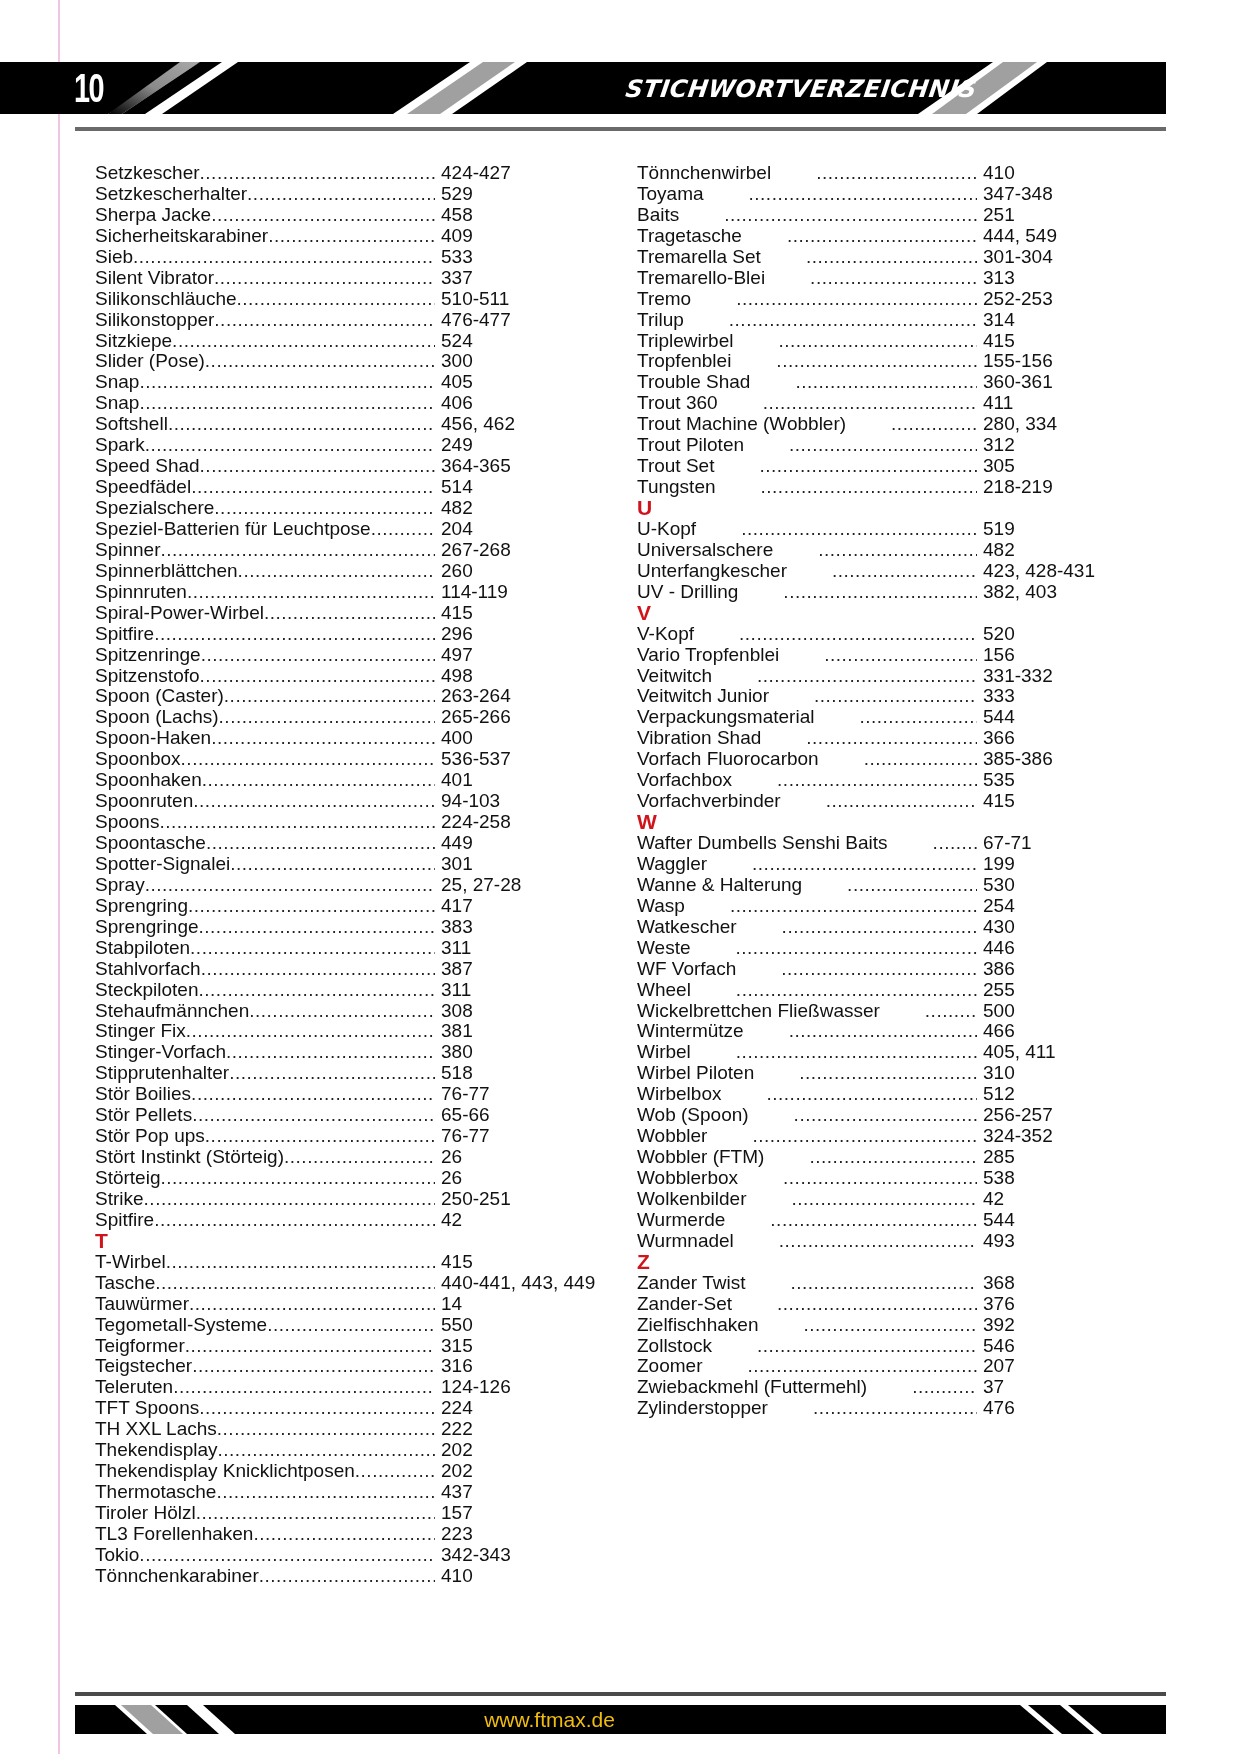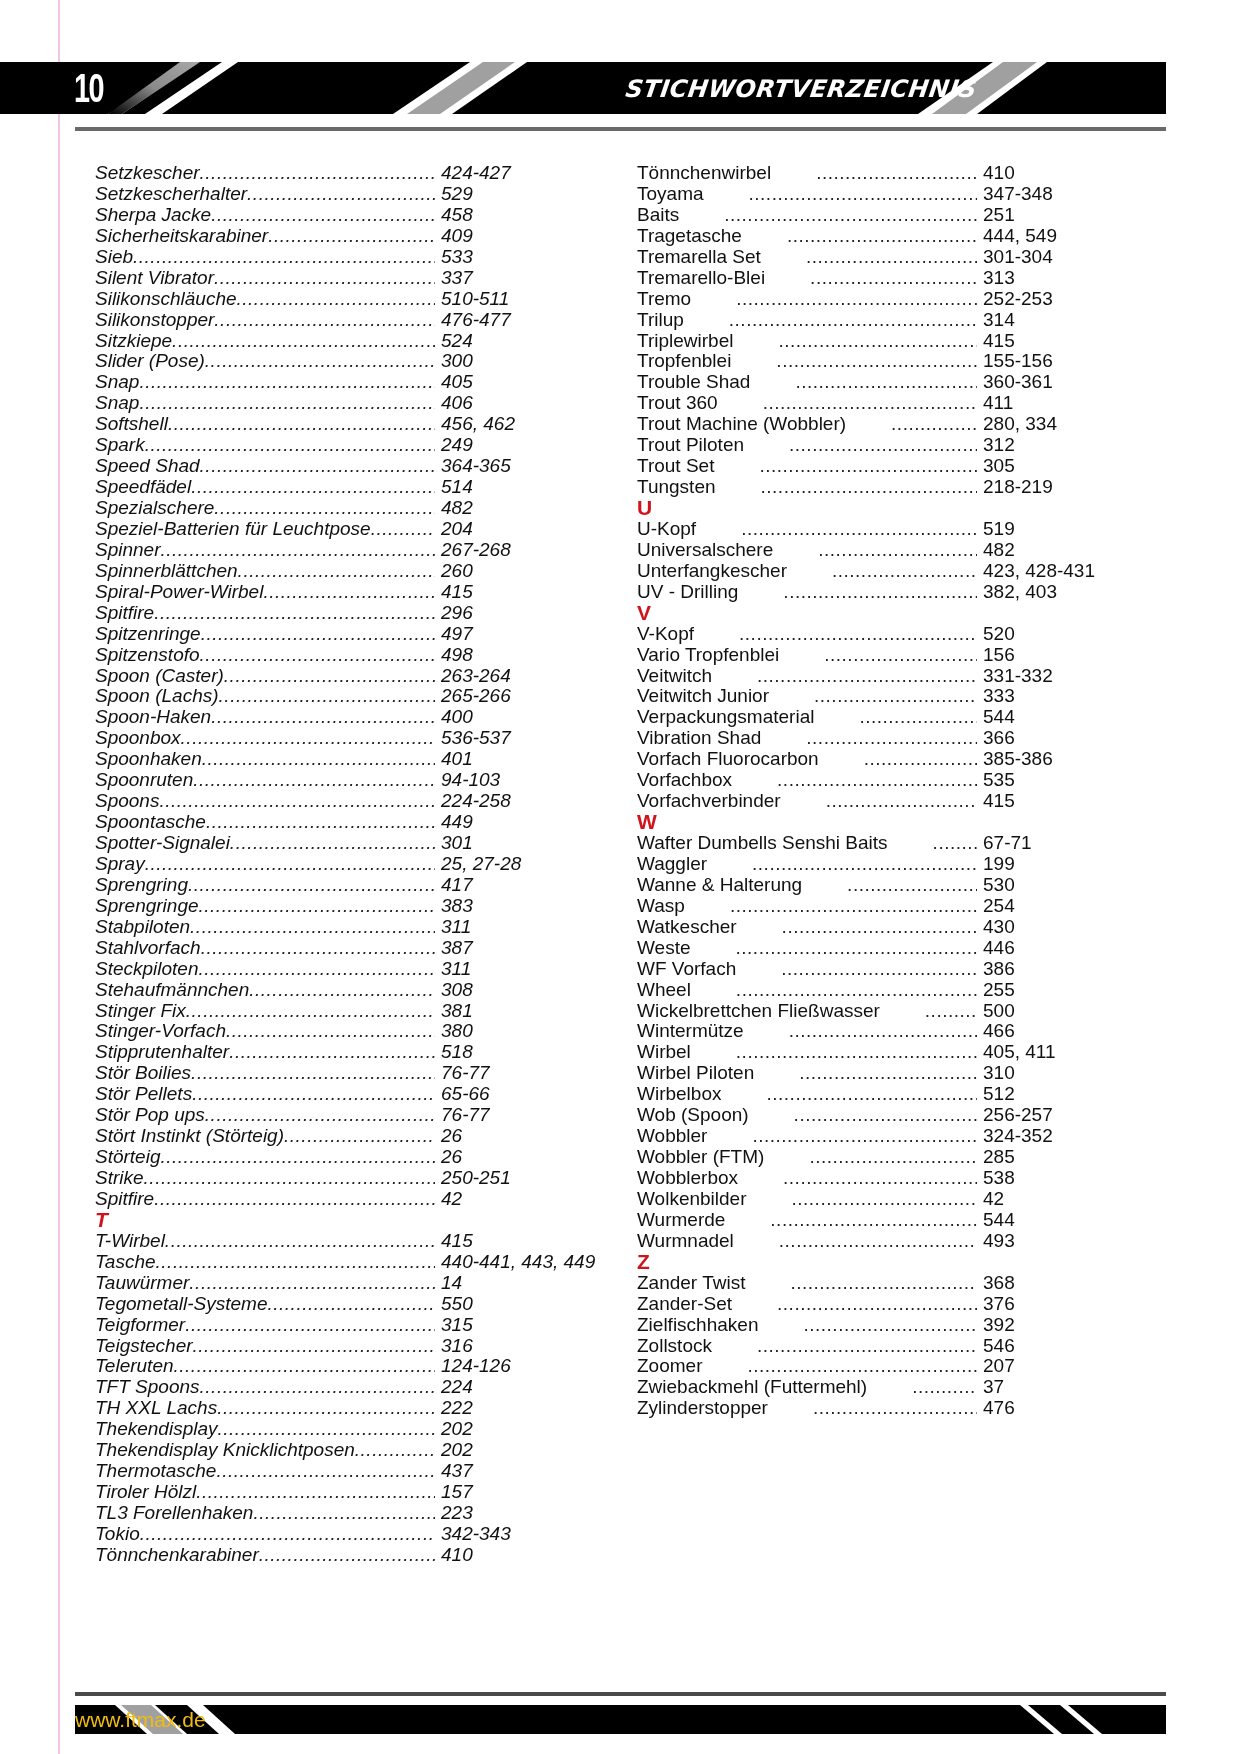--- a/index.html
+++ b/index.html
@@ -31,21 +31,21 @@
     transform: skewX(-8deg);
   }
   .rule-top {
     position: absolute; left: 75px; top: 127px; width: 1091px; height: 4px;
     background: #6a6a6a;
   }
   
   .col {
     position: absolute; top: 162px;
   }
-  .col-left { left: 95px; width: 520px; font-style: italic; }
+  .col-left { left: 95px; width: 520px; }
   .col-right { left: 637px; width: 520px; }
   .entry {
     display: flex; align-items: baseline; height: 20.95px; font-size: 19px; line-height: 21px;
     white-space: nowrap;
   }
   .entry .term { flex: 0 0 auto; }
   .entry .leader {
     display: inline-block; overflow: hidden; flex: 0 0 auto;
     color: #222; letter-spacing: 0.5px;
   }
@@ -63,21 +63,21 @@
   .rule-bottom {
     position: absolute; left: 75px; top: 1692px; width: 1091px; height: 4px;
     background: #4a4a4a;
   }
   .footer {
     position: absolute; left: 75px; top: 1705px; width: 1091px; height: 29px;
   }
   .footer svg { position: absolute; left: 0; top: 0; }
   .footer-url {
     position: absolute; left: 0; width: 949px; top: 0; height: 29px; line-height: 29px;
-    color: #f0bc10; font-size: 21px;
+    text-align: center; color: #f0bc10; font-size: 21px;
     font-family: "Liberation Sans", sans-serif;
   }
 </style>
 </head>
 <body>
 
 <div class="margin-line"></div>
 
 <div class="header">
   <svg width="1166" height="52" viewBox="0 0 1166 52">
@@ -242,20 +242,27 @@
         <span class="leader"></span>
       </span>
       <span class="pages">267-268</span>
     </div>
     <div class="entry">
       <span class="left-part">
         <span class="term">Spinnerblättchen</span>
         <span class="leader"></span>
       </span>
       <span class="pages">260</span>
+    </div>
+    <div class="entry">
+      <span class="left-part">
+        <span class="term">Spinnruten</span>
+        <span class="leader"></span>
+      </span>
+      <span class="pages">114-119</span>
     </div>
     <div class="entry">
       <span class="left-part">
         <span class="term">Spiral-Power-Wirbel</span>
         <span class="leader"></span>
       </span>
       <span class="pages">415</span>
     </div>
     <div class="entry">
       <span class="left-part">

